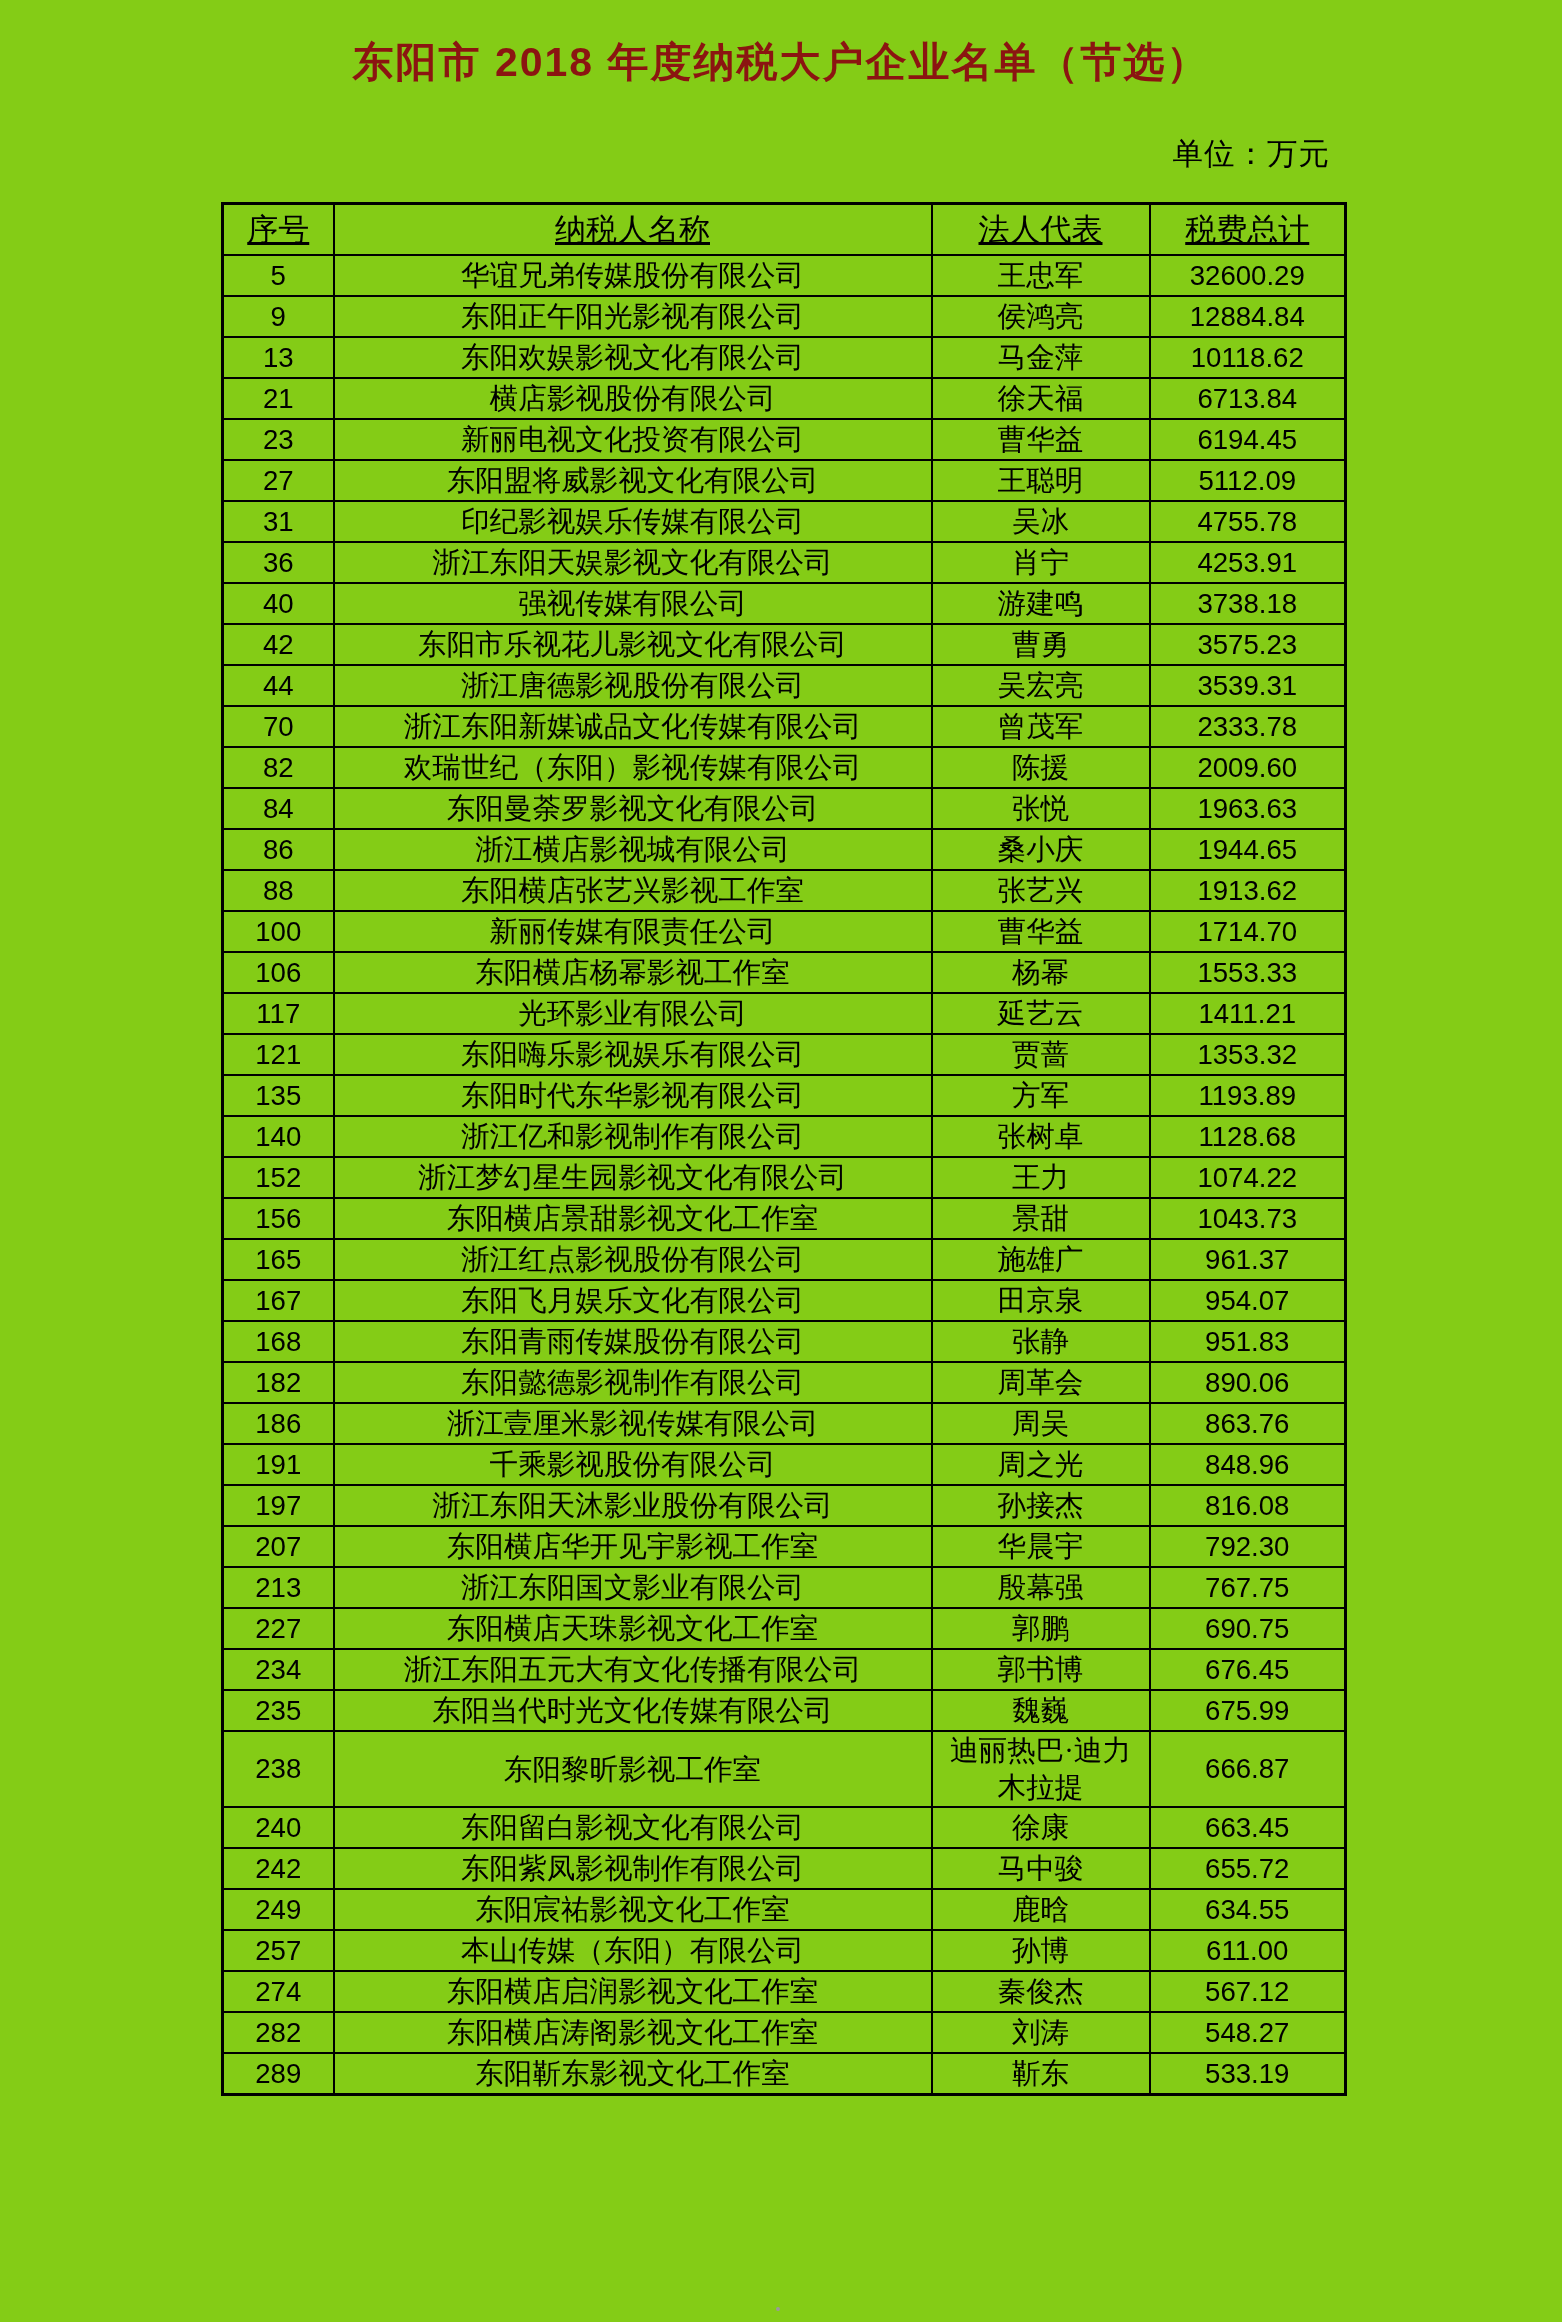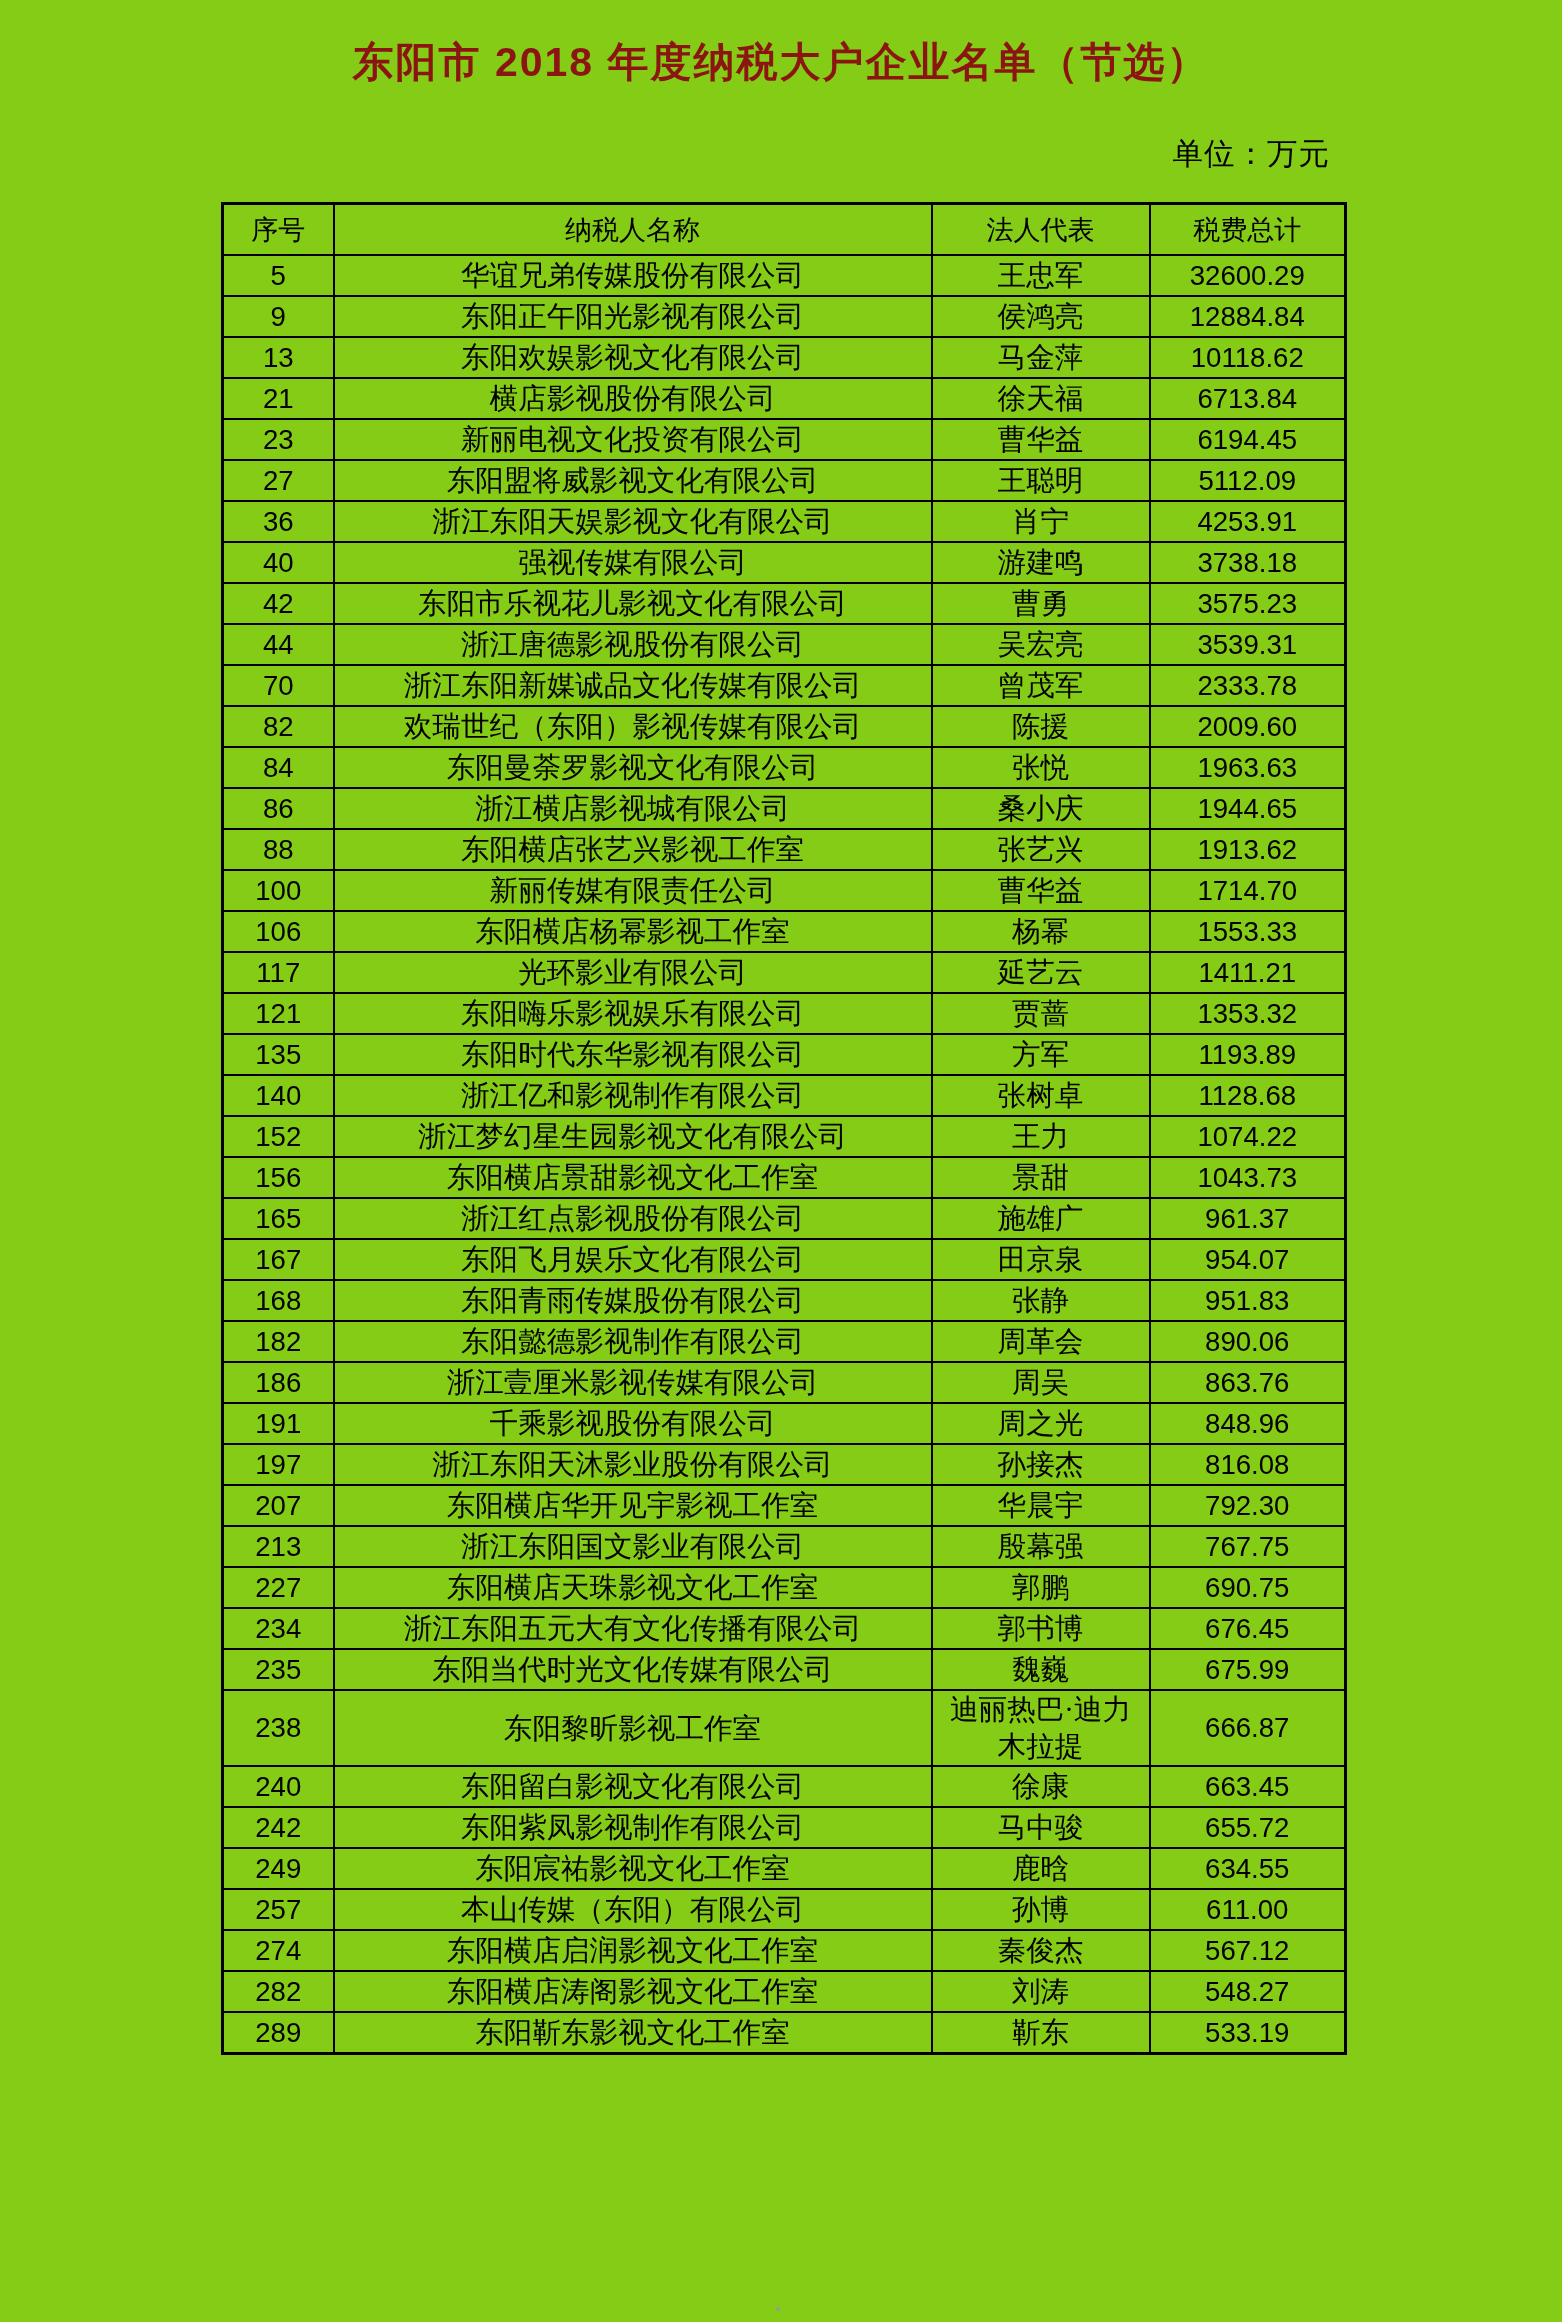--- a/index.html
+++ b/index.html
@@ -56,21 +56,22 @@
   .tax-table th, .tax-table td {
     border: 2px solid #000000;
     text-align: center;
     vertical-align: middle;
     padding: 0 3.9px;
     overflow: hidden;
   }
   .tax-table th {
     height: 49px;
     font-weight: normal;
-    font-size: 27px;
+    font-size: 31px;
+    text-decoration: underline;
   }
   .tax-table td {
     height: 39px;
     font-size: 28.6px;
     line-height: 1.3;
   }
   td.col-seq, td.col-tax {
     font-family: "Liberation Sans", "DejaVu Sans", sans-serif;
     font-size: 27.6px;
   }
@@ -142,20 +143,26 @@
           <td class="col-rep">曹华益</td>
           <td class="col-tax">6194.45</td>
         </tr>
         <tr>
           <td class="col-seq">27</td>
           <td class="col-company">东阳盟将威影视文化有限公司</td>
           <td class="col-rep">王聪明</td>
           <td class="col-tax">5112.09</td>
         </tr>
         <tr>
+          <td class="col-seq">31</td>
+          <td class="col-company">印纪影视娱乐传媒有限公司</td>
+          <td class="col-rep">吴冰</td>
+          <td class="col-tax">4755.78</td>
+        </tr>
+        <tr>
           <td class="col-seq">36</td>
           <td class="col-company">浙江东阳天娱影视文化有限公司</td>
           <td class="col-rep">肖宁</td>
           <td class="col-tax">4253.91</td>
         </tr>
         <tr>
           <td class="col-seq">40</td>
           <td class="col-company">强视传媒有限公司</td>
           <td class="col-rep">游建鸣</td>
           <td class="col-tax">3738.18</td>

